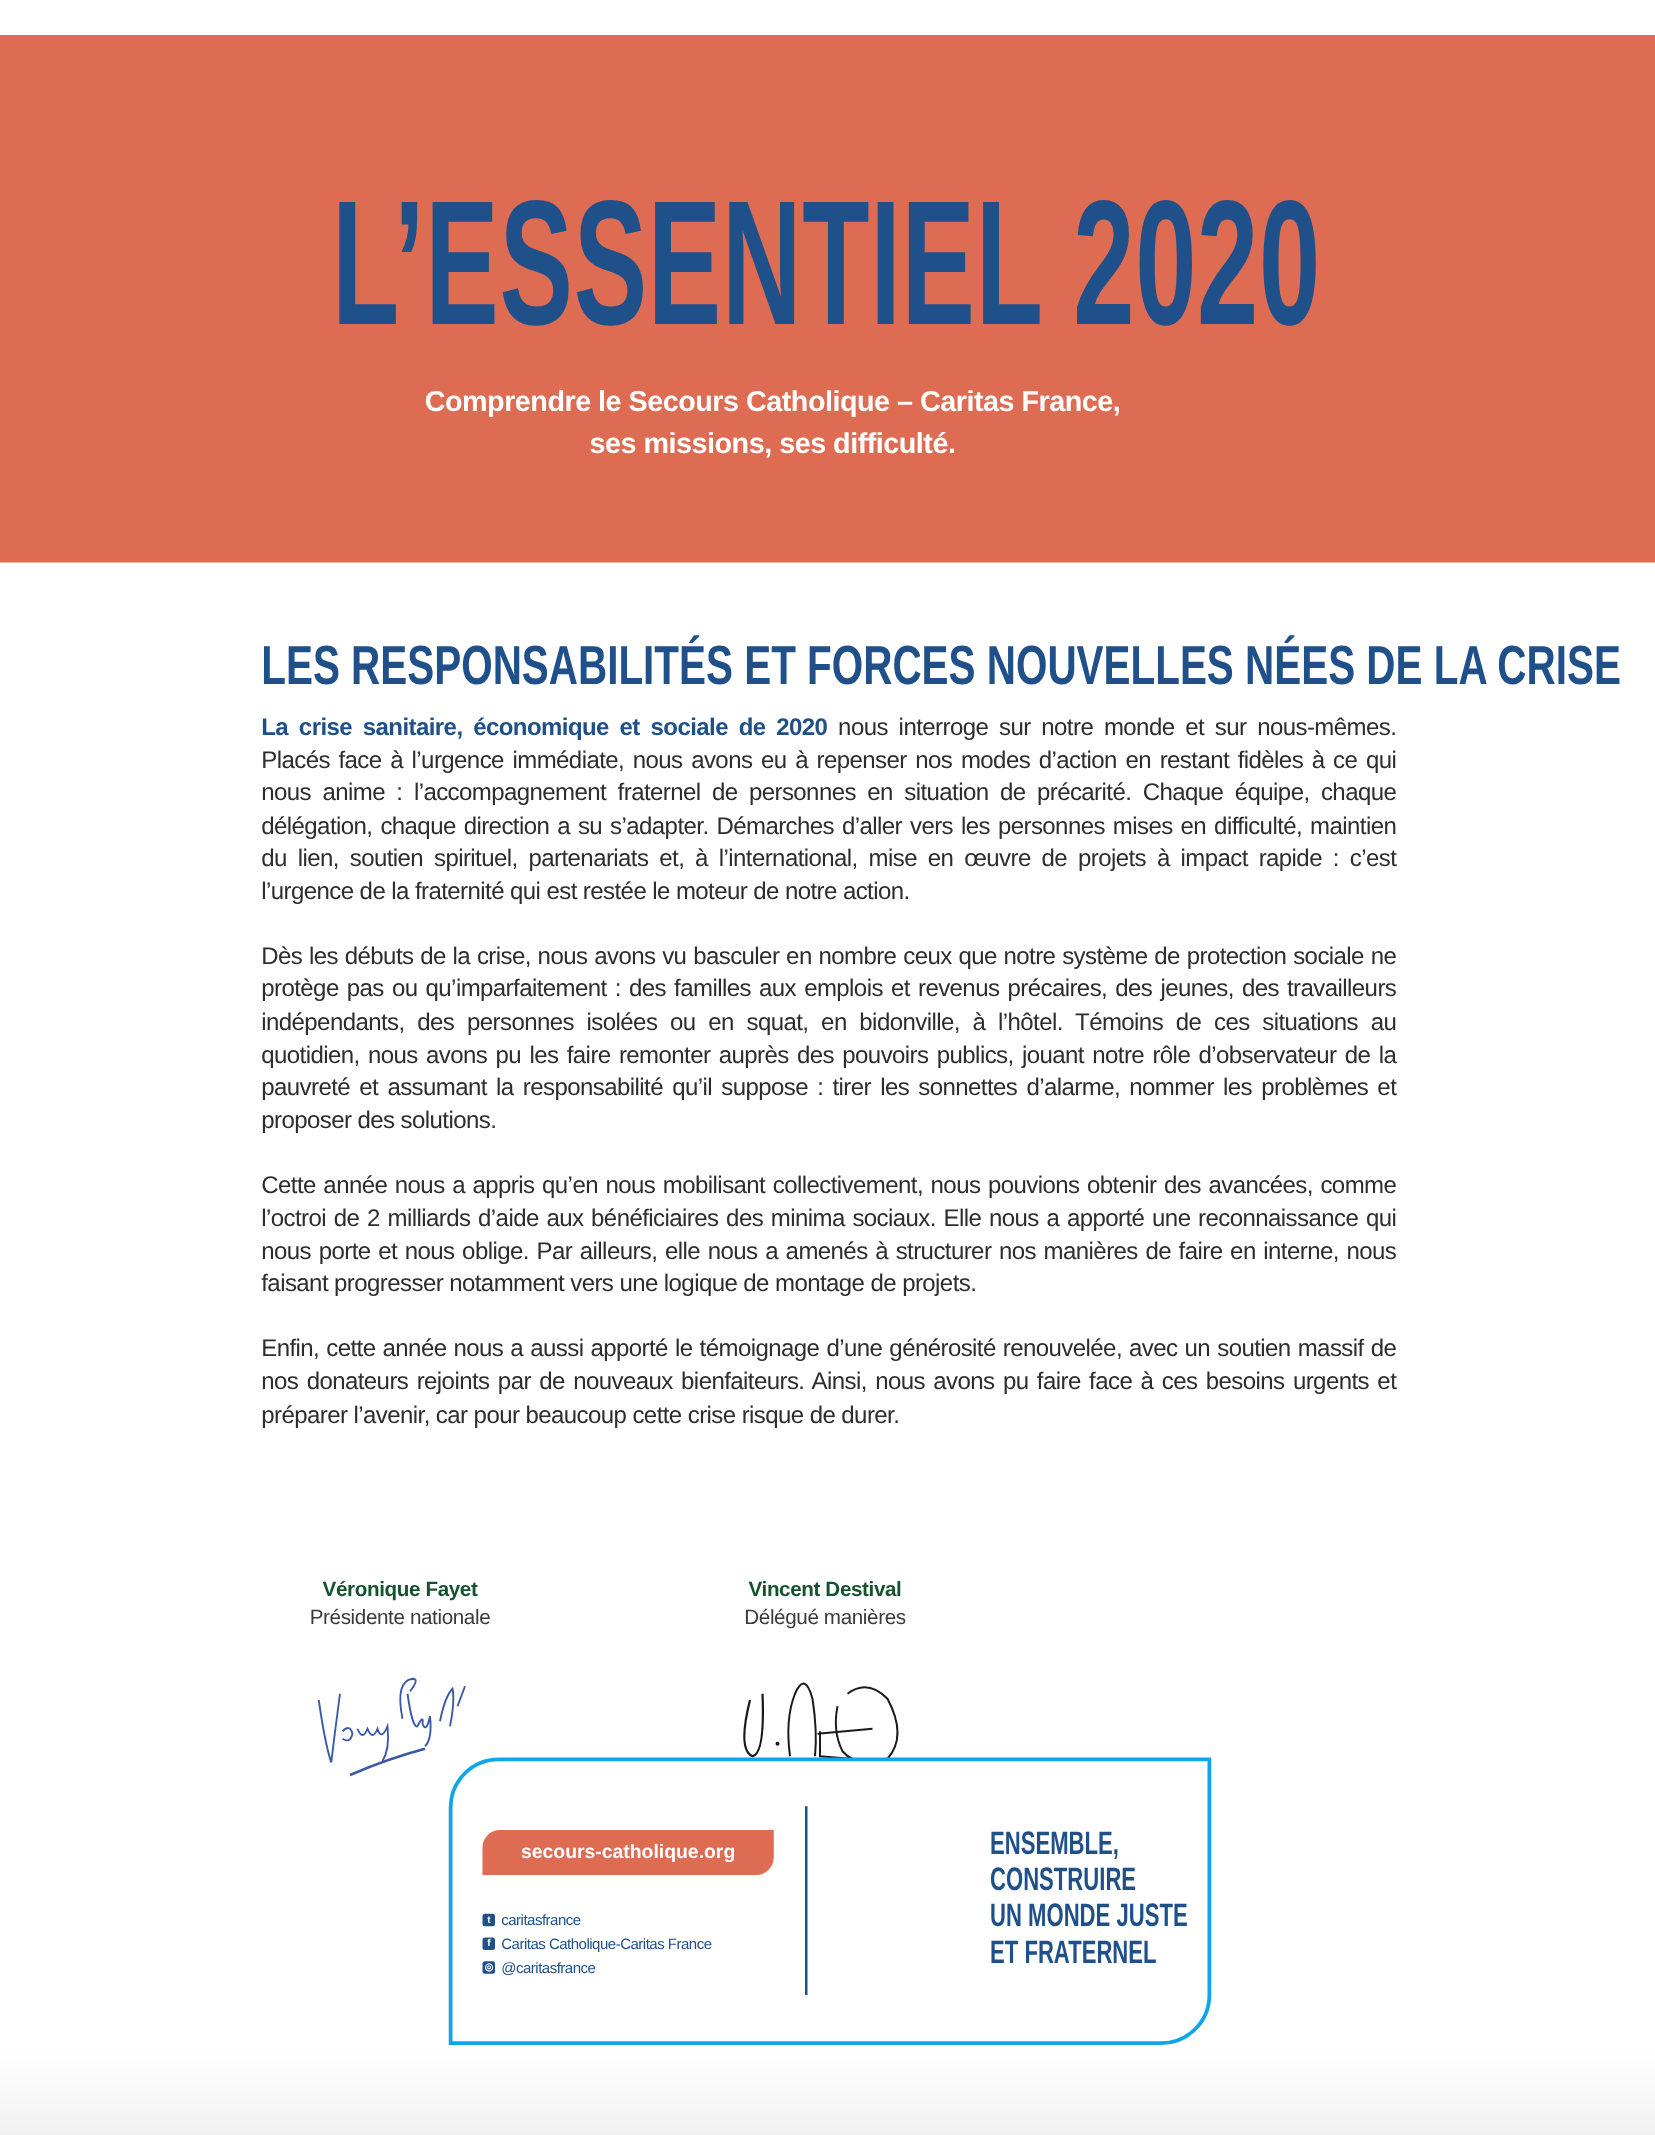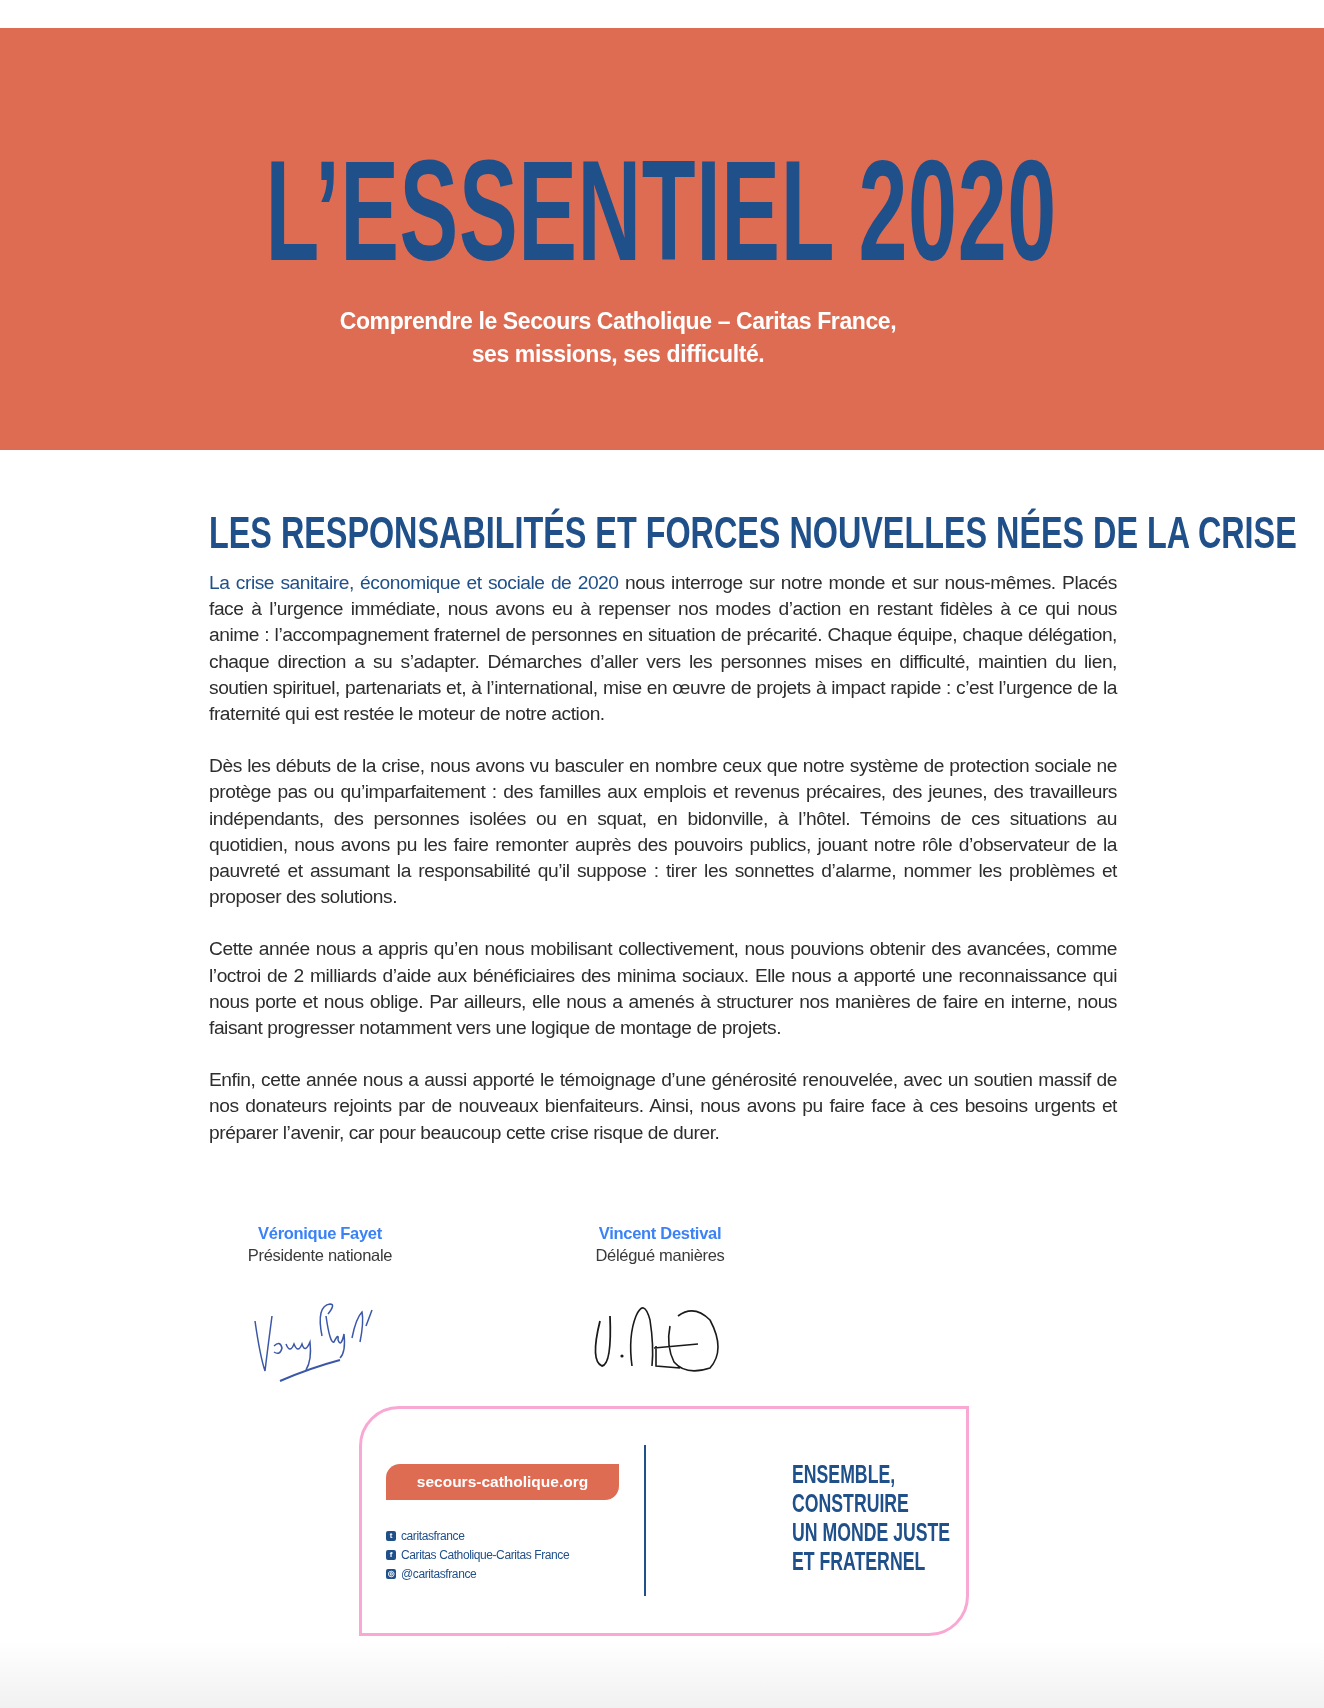--- a/index.html
+++ b/index.html
@@ -30,34 +30,34 @@
     position: absolute; left: 209px; top: 507px; width: 1060px;
     font-weight: bold; font-size: 44px; line-height: 52px; color: #20508a;
     transform: scaleX(0.735); transform-origin: 0 0; white-space: nowrap;
   }
   .body-text {
     position: absolute; left: 209px; top: 570px; width: 908px;
     font-size: 19.2px; line-height: 26.2px; color: #2d2d2d;
     text-align: justify; letter-spacing: -0.45px;
   }
   .body-text p { margin: 0 0 26px 0; }
-  .lead { color: #20508a; font-weight: normal; }
+  .lead { color: #20508a; font-weight: bold; }
   .signatories {
     position: absolute; left: 210px; top: 1222px; width: 900px; height: 160px;
   }
   .sig {
     position: absolute; top: 0; width: 260px; text-align: center;
     font-size: 16.5px; line-height: 22px; letter-spacing: -0.3px;
   }
-  .sig .name { font-weight: bold; color: #3b82f6; }
+  .sig .name { font-weight: bold; color: #14532d; margin-top: 39px; }
   .sig .role { color: #3a3a3a; }
   .sig svg { display: block; margin: 10px auto 0; }
   .footer-box {
     position: absolute; left: 359px; top: 1406px; width: 604px; height: 224px;
-    border: 3px solid #f9a8d4; border-top-left-radius: 40px; border-bottom-right-radius: 40px;
+    border: 3px solid #0ea5e9; border-top-left-radius: 40px; border-bottom-right-radius: 40px;
     background: #ffffff;
   }
   .url-pill {
     position: absolute; left: 24px; top: 55px; width: 233px; height: 36px;
     background: #de6c53; color: #ffffff; font-weight: bold; font-size: 15.5px;
     line-height: 36px; text-align: center;
     border-top-left-radius: 14px; border-bottom-right-radius: 14px;
   }
   .socials { position: absolute; left: 24px; top: 117px; }
   .social-row {

